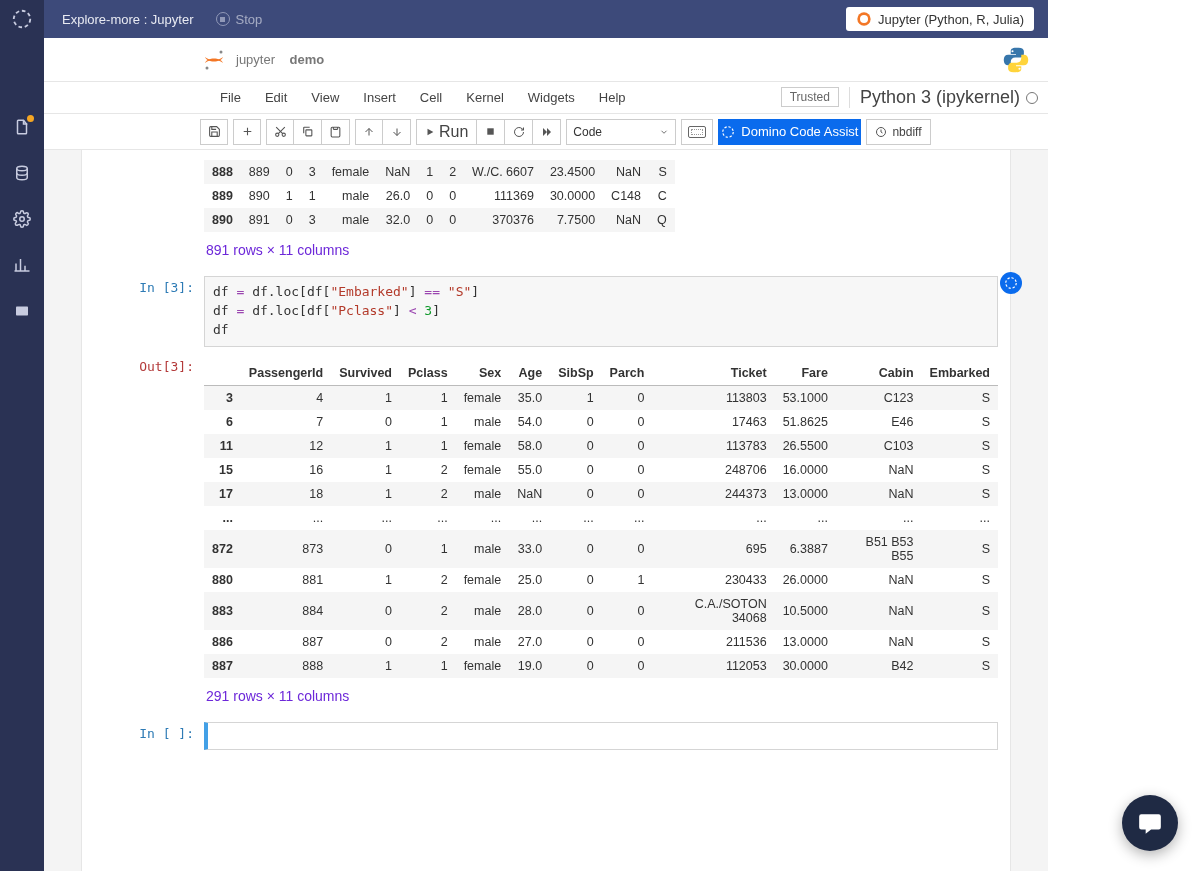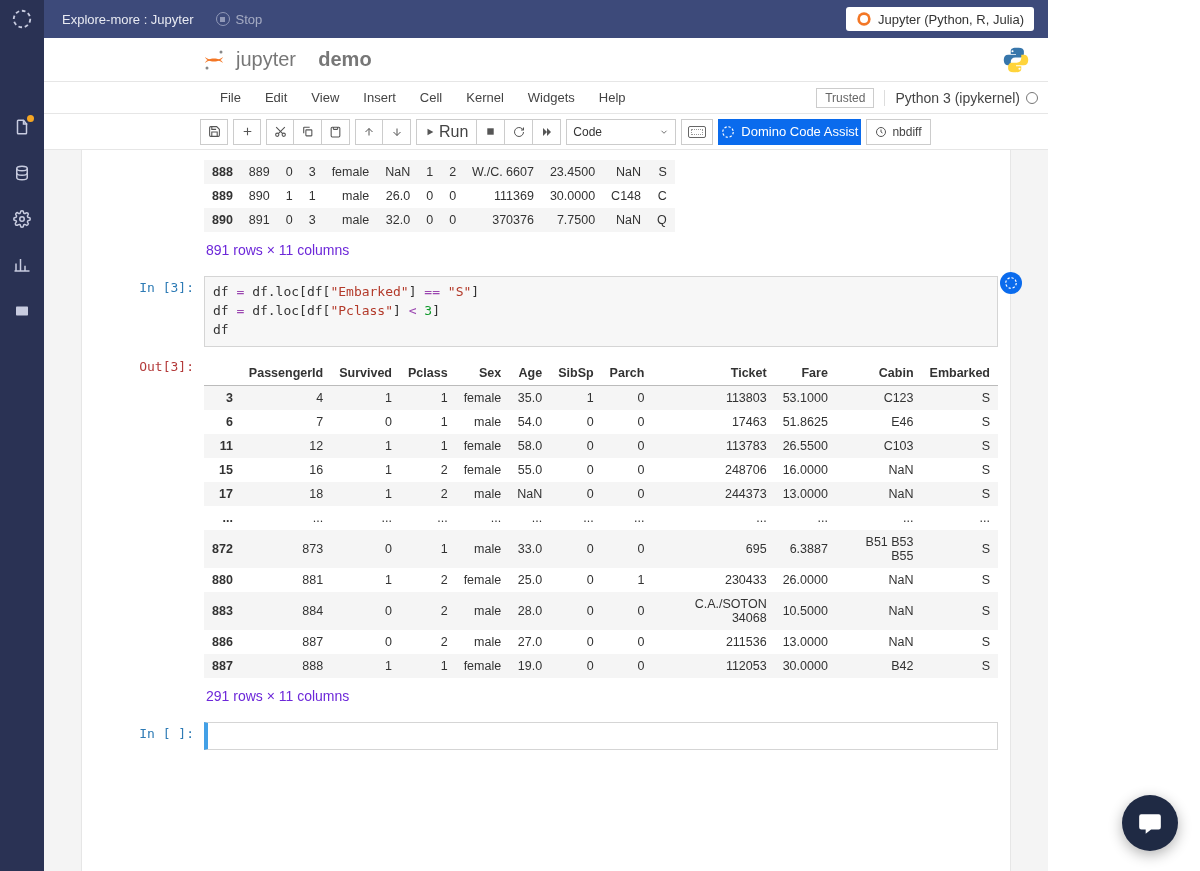--- a/index.html
+++ b/index.html
@@ -12,27 +12,27 @@
 .spacer-top { height: 32px; }
 .main { flex: 1; display: flex; flex-direction: column; min-width: 0; }
 .topbar { height: 38px; background: #3d4a7a; display: flex; align-items: center; padding: 0 14px; color: #e8eaf2; gap: 18px; }
 .topbar .tab { font-size: 13px; padding: 0 4px; height: 100%; display:flex; align-items:center;}
 .topbar .tab.active { }
 .topbar .stop { opacity: .6; display: flex; align-items: center; gap: 6px; }
 .topbar .spacer { flex: 1; }
 .env-chip { background: #fff; color: #333; padding: 4px 10px; border-radius: 3px; font-size: 13px; display:flex; align-items:center; gap:6px;}
 .notebook-header { height: 44px; display: flex; align-items: center; padding: 0 18px 0 18px; border-bottom: 1px solid #e6e6e6; gap: 10px; justify-content: space-between; }
 .nb-left { display:flex; align-items:center; gap:10px; padding-left: 140px; }
-.nb-title { font-size: 20px; color: #555; }
+.nb-title { font-size: 13px; color: #555; }
 .nb-title .demo { color: #777; }
 .menubar { height: 32px; display: flex; align-items: center; border-bottom: 1px solid #e6e6e6; padding: 0 10px 0 164px; font-size: 13px; color: #444; }
 .menubar .mitem { padding: 0 12px; cursor: pointer; }
-.menubar .right { margin-left: auto; display: flex; align-items: center; gap: 10px; }
+.menubar .right { margin-left: auto; display: flex; align-items: flex-start; gap: 10px; }
 .trusted { border: 1px solid #ccc; padding: 2px 8px; font-size: 12px; color: #666; background:#fff; }
-.kernel { display:flex; align-items:center; gap:6px; color:#444; font-size:14px; border-left:1px solid #ddd; padding-left:10px;}
+.kernel { display:flex; align-items:center; gap:6px; color:#444; font-size:18px; border-left:1px solid #ddd; padding-left:10px;}
 .kernel-ind { width: 12px; height: 12px; border: 1px solid #777; border-radius: 50%; }
 .toolbar { height: 36px; display: flex; align-items: center; padding: 0 10px 0 156px; border-bottom: 1px solid #e6e6e6; gap: 5px; }
 .btngrp { display: flex; }
 .tbtn { border: 1px solid #ccc; background: #fff; height: 26px; min-width: 28px; padding: 0 6px; display: inline-flex; align-items: center; justify-content: center; cursor: pointer; font-size: 16px; color:#444;}
 .btngrp .tbtn + .tbtn { border-left: none; }
 .tbtn.run { gap:4px; padding:0 8px;}
 .select { border:1px solid #ccc; height:26px; width:110px; padding:0 6px; display:flex; align-items:center; justify-content:space-between; font-size:12px; cursor:pointer;}
 .dca { background: #0a6bed; color: #fff; border: none; height: 26px; padding: 0 3px; display:flex; align-items:center; gap:6px; font-size:13px; cursor:pointer;}
 .nbdiff { border:1px solid #ccc; height:26px; padding:0 8px; display:flex; align-items:center; gap:5px; font-size:12px; color:#444; cursor:pointer;}
 .notebook-area { flex:1; background:#f4f4f4; overflow:auto; padding: 0; }

